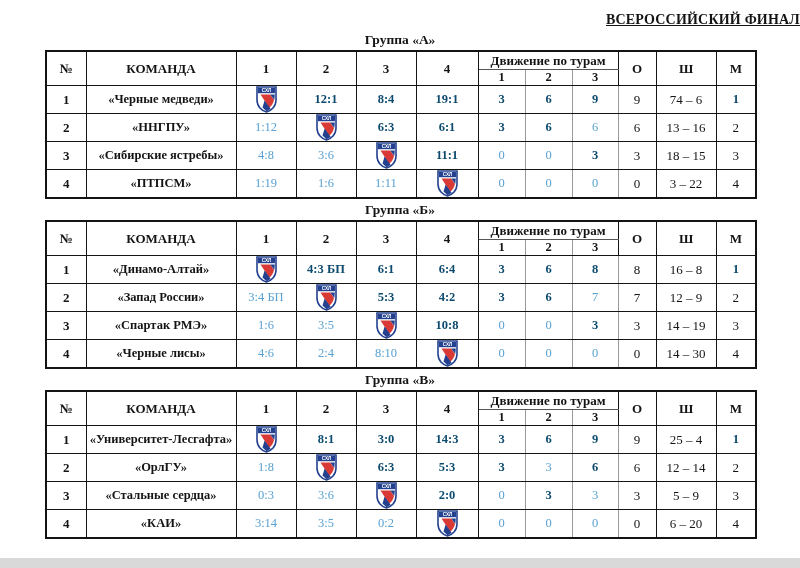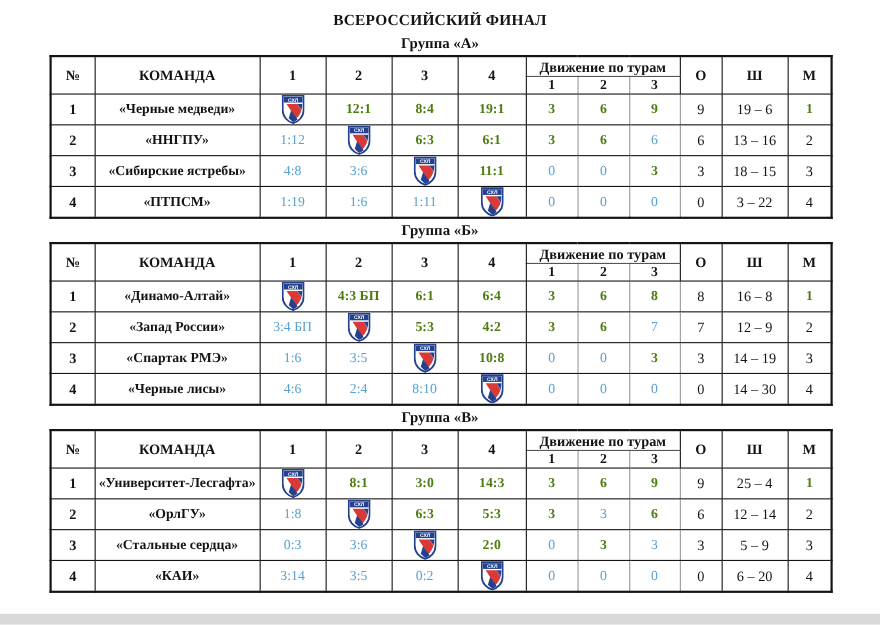--- a/index.html
+++ b/index.html
@@ -4,41 +4,41 @@
 <style>
   html,body{margin:0;padding:0;}
   body{
     width:800px;height:568px;
     background:#ffffff;
     font-family:"Liberation Serif", serif;
     color:#141414;
     position:relative;
     overflow:hidden;
   }
-  .titles{ text-align:center; padding-top:10px; }
+  .titles{ text-align:right; padding-top:10px;text-decoration:underline; }
   .title-line{ font-weight:bold; font-size:14px; line-height:19px; letter-spacing:.2px; }
   #groups{ width:710px; margin:0 auto; }
   .group{ margin-bottom:2px; }
   .caption{ text-align:center; font-weight:bold; font-size:13.5px; margin:3px 0 2px 0; }
   table.standings{
     border-collapse:collapse; table-layout:fixed; width:710px;
     border:2px solid #141414;
   }
   th,td{
     border:1.5px solid #141414;
     text-align:center; vertical-align:middle; padding:0;
     overflow:hidden; white-space:nowrap;
   }
   th{ font-size:13px; font-weight:bold; }
   thead tr.hr1 th{ height:17px; }
   thead tr.hr2 th{ height:15px; }
   tbody td{ height:25px; font-size:13px; }
   td.num{ font-weight:bold; }
   td.team{ font-weight:bold; font-size:12.5px;text-align:center; }
-  .w{ color:#4d7c0f; font-weight:bold; font-size:12.5px; }
+  .w{ color:#0c4a6e; font-weight:bold; font-size:12.5px; }
   .l{ color:#58a1d2; font-weight:normal; font-size:12.5px; }
   td.score{ font-size:12.5px; }
   td.mv,th.mvsub{ border-left:1px solid #9a9a9a; border-right:1px solid #9a9a9a; }
   th.mvtitle{ border-bottom:1px solid #555; }
   th.mvsub{ border-top:1px solid #555; font-size:12.5px; }
   td.logo-cell svg{ vertical-align:middle; }
   .scan-edge{
     position:absolute; left:0; right:0; bottom:0; height:10px;
     background:#d9d9d9;
   }
@@ -99,21 +99,21 @@
     <path d="M14.3 8.5 L18.3 14 L18.8 8.5 Z" fill="#23418e"></path>
     <path d="M6.5 21.5 L10.5 25.2 C12 24.7 13.4 23.8 14.6 22.7 L8.6 14.5 Z" fill="#23418e"></path>
   </svg></td>
             <td class="score w">12:1</td>
             <td class="score w">8:4</td>
             <td class="score w">19:1</td>
             <td class="mv w">3</td>
             <td class="mv w">6</td>
             <td class="mv w">9</td>
             <td class="pts">9</td>
-            <td class="goals">19 – 6</td>
+            <td class="goals">74 – 6</td>
             <td class="w">1</td>
           </tr>
           <tr>
             <td class="num">2</td>
             <td class="team">«ННГПУ»</td>
             <td class="score l">1:12</td>
             <td class="logo-cell"><svg width="21" height="27" viewBox="0 0 21 27">
     <path d="M1 1 H20 V14 C20 20.5 15.2 24.8 10.5 26 C5.8 24.8 1 20.5 1 14 Z" fill="#ffffff" stroke="#23418e" stroke-width="1.6"></path>
     <rect x="2" y="2" width="17" height="5.2" fill="#23418e"></rect>
     <text class="logo-text" x="10.5" y="6.4" font-size="4.6" text-anchor="middle" fill="#ffffff" font-weight="bold" font-family="Liberation Sans, sans-serif">СХЛ</text>

